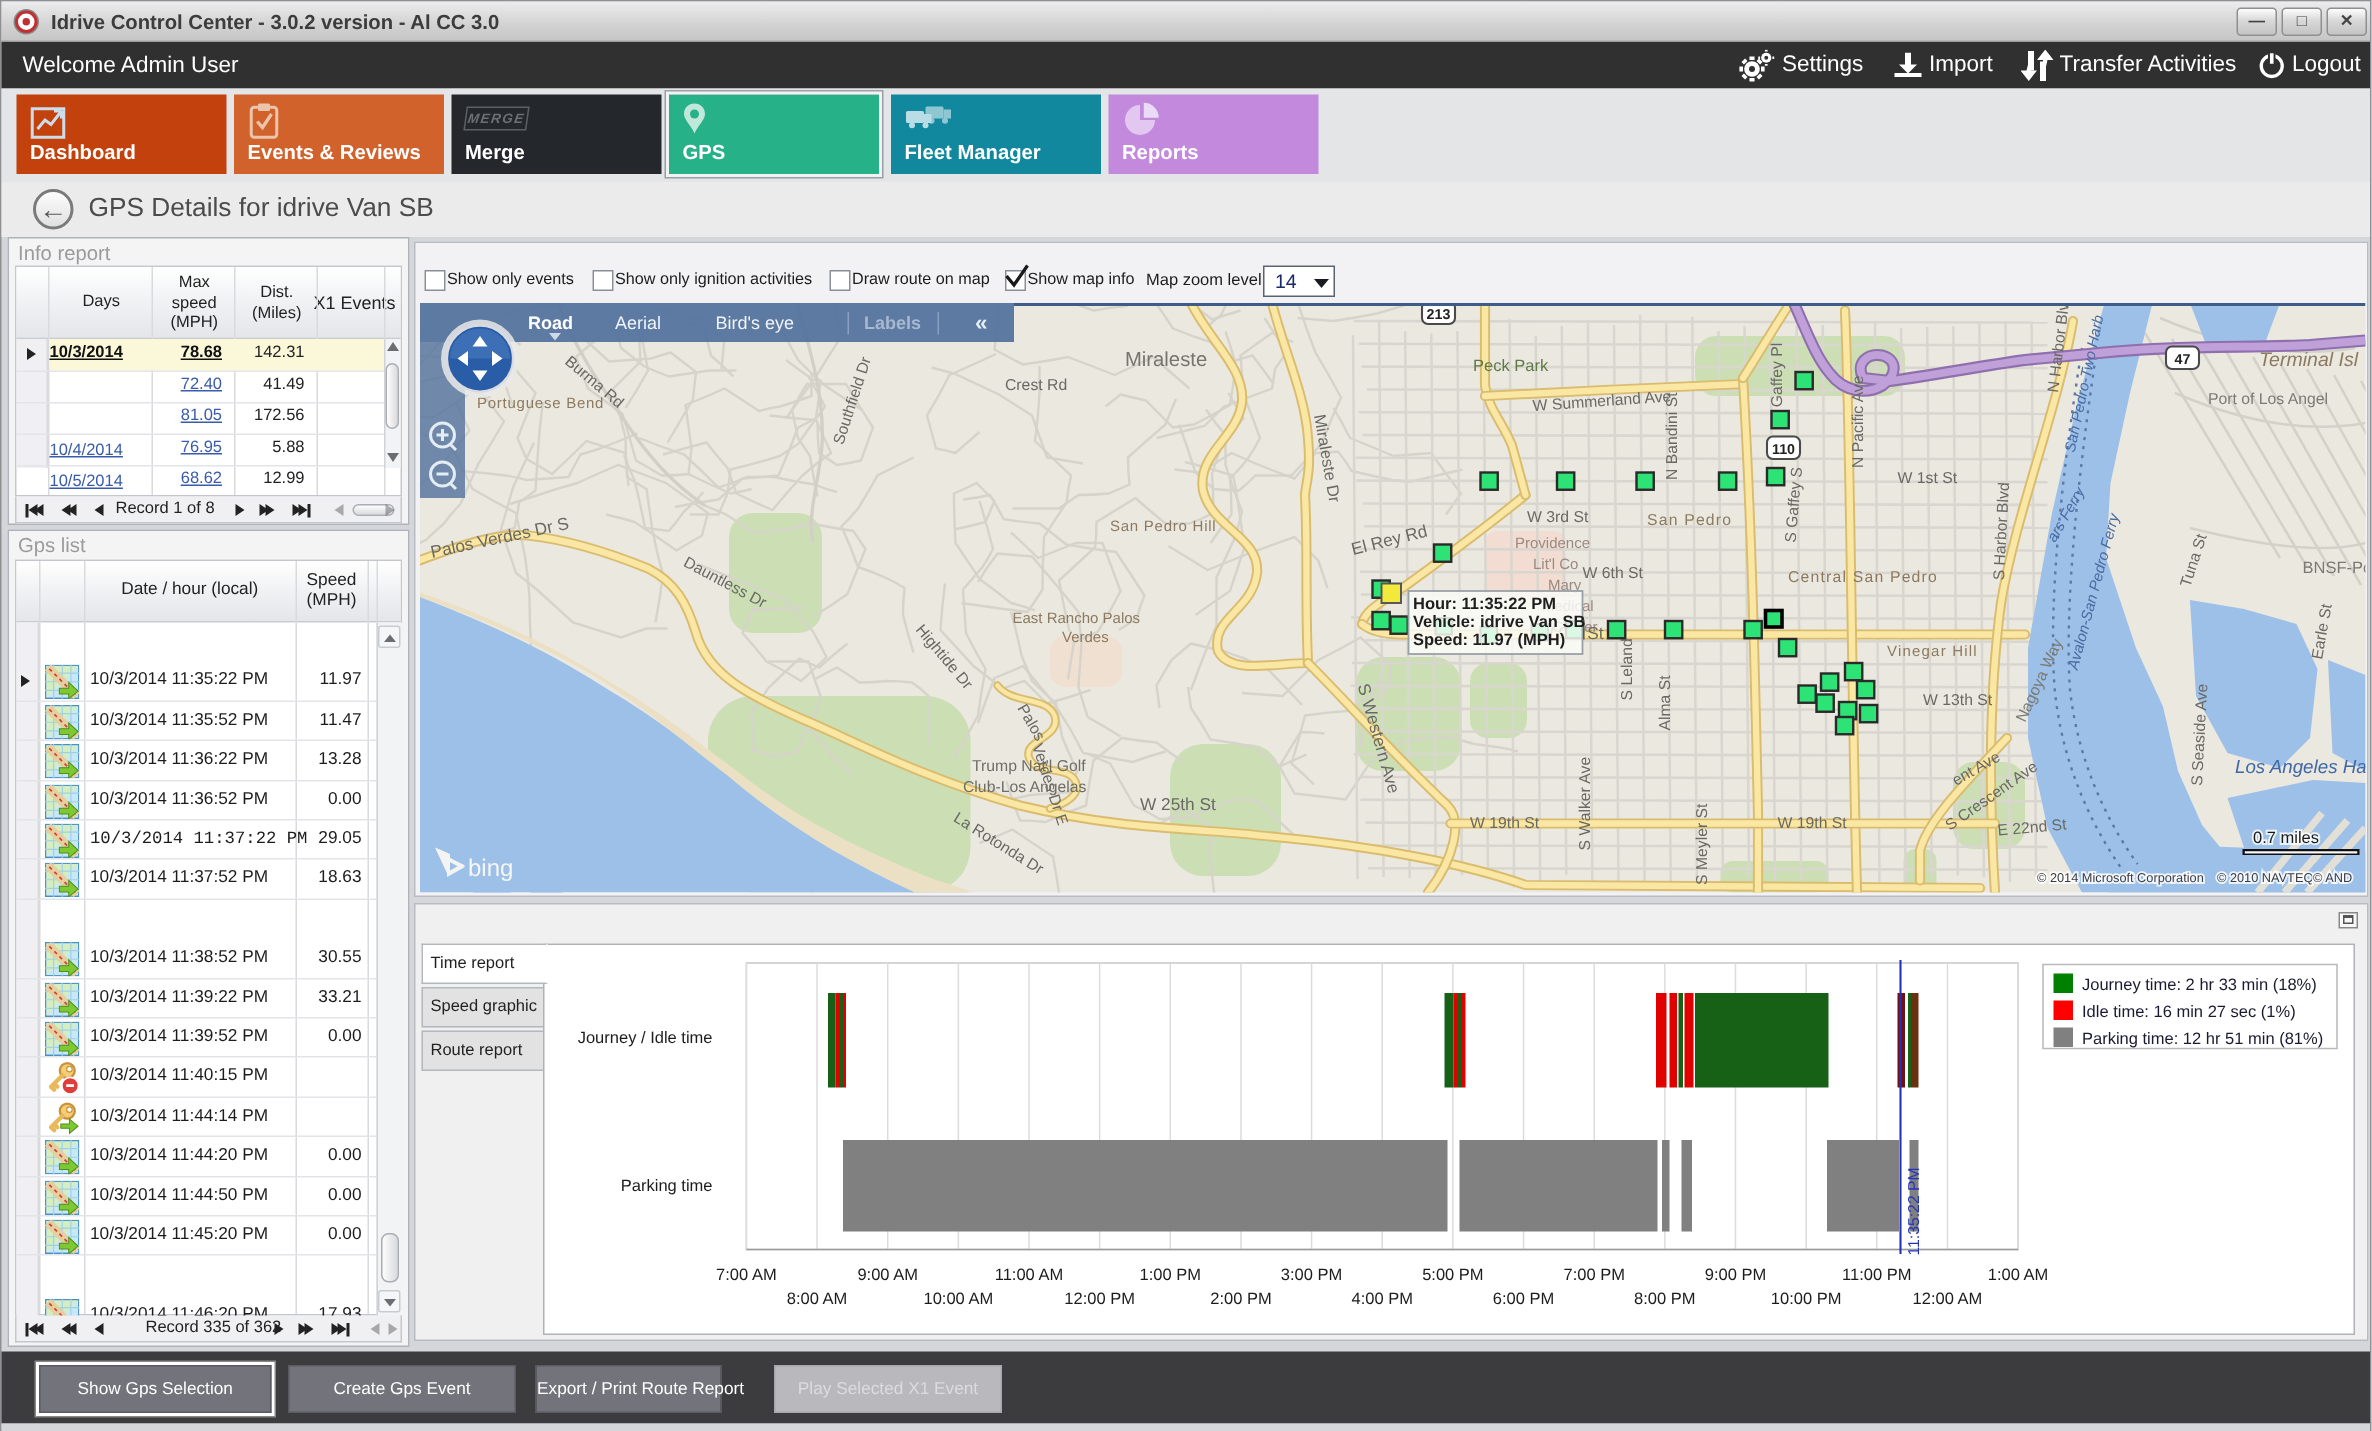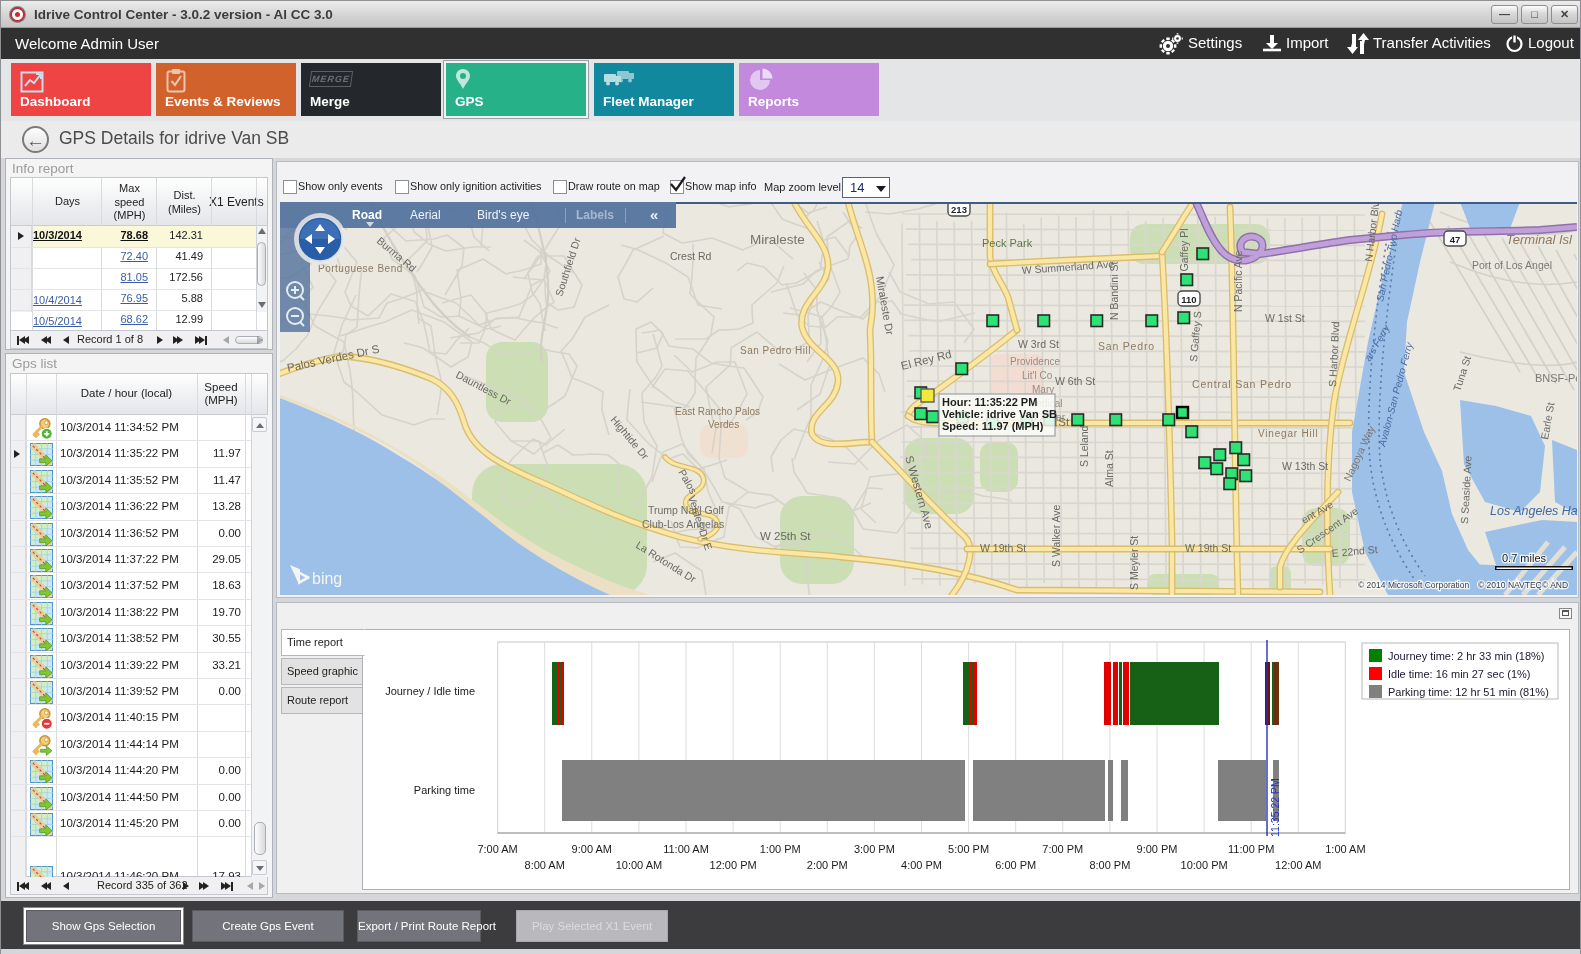--- a/index.html
+++ b/index.html
@@ -105,21 +105,21 @@
     <div class="topact" style="left:1372px;">Transfer Activities</div>
     <svg class="abs" style="left:1504px; top:6px;" width="19" height="19" viewBox="0 0 19 19">
       <circle cx="9.5" cy="10" r="7" fill="none" stroke="#fff" stroke-width="2.2"></circle>
       <path d="M9.5 0.5 V8" stroke="#303030" stroke-width="5"></path>
       <path d="M9.5 1.5 V8.5" stroke="#fff" stroke-width="2.4"></path>
     </svg>
     <div class="topact" style="left:1527px;">Logout</div>
   </div>
 
   <div id="tabbar">
-    <div class="tab" style="left:10px; background:#ef4444;">
+    <div class="tab" style="left:10px; background:#c2410c;">
       <svg class="abs" style="left:9px; top:6px;" width="28" height="24" viewBox="0 0 28 24">
         <rect x="1.5" y="3.5" width="21" height="19" fill="none" stroke="#cddcEA" stroke-width="2"></rect>
         <path d="M5 17 L10 11 L14 14 L21 5" stroke="#cddcea" stroke-width="2" fill="none"></path>
         <path d="M21 5 l-5 0 M21 5 l0 5" stroke="#cddcea" stroke-width="2" fill="none"></path>
       </svg>
       <div class="tlabel">Dashboard</div>
       </div>
     <div class="tab" style="left:155px; background:#d2622c;">
       <svg class="abs" style="left:9px; top:5px;" width="24" height="26" viewBox="0 0 24 26">
         <rect x="2.5" y="3.5" width="17" height="20" rx="2" fill="none" stroke="#eac4ab" stroke-width="2"></rect>
@@ -290,27 +290,20 @@
       <div class="abs gridhead" style="left:0; top:0; width:256px; height:41px;"></div>
       <div class="abs" style="left:45px; top:13px; width:141px; text-align:center; font-size:11.5px;">Date / hour (local)</div>
       <div class="abs" style="left:186px; top:7px; width:48px; text-align:center; line-height:13px; font-size:11.5px;">Speed<br>(MPH)</div>
       <div class="vline" style="left:15px;"></div>
       <div class="vline" style="left:45px;"></div>
       <div class="vline" style="left:186px;"></div>
       <div class="vline" style="left:234px;"></div>
       <div class="vline" style="left:240px;"></div>
       <div class="abs selcol" style="left:0; top:41px; width:15px; height:463px;"></div>
       <div id="gpsrows" class="abs" style="left:0; top:41px; width:240px; height:463px; overflow:hidden; font-size:11.5px;">
-          <div class="abs" style="left:0; top:0.0px; width:240px; height:26.4px;">
-            <svg class="abs" style="left:19px; top:2px;" width="23" height="23">
-              <use href="#keyadd"></use>
-            </svg>
-            <div class="abs" style="left:49px; top:6px; color:#1c1c1c;">10/3/2014 11:34:52 PM</div>
-            <div class="hline" style="top:25.4px; left:0; right:0;"></div>
-          </div>
           <div class="abs" style="left:0; top:26.4px; width:240px; height:26.4px;">
             <div class="abs tri-r" style="left:3px; top:9px;"></div>
             <svg class="abs" style="left:19px; top:2px;" width="23" height="23">
               <use href="#mapic"></use>
             </svg>
             <div class="abs" style="left:49px; top:6px; color:#1c1c1c;">10/3/2014 11:35:22 PM</div>
             <div class="abs" style="left:186px; top:6px; width:44px; text-align:right; color:#1c1c1c;">11.97</div>
             <div class="hline" style="top:25.4px; left:0; right:0;"></div>
           </div>
           <div class="abs" style="left:0; top:52.8px; width:240px; height:26.4px;">
@@ -334,38 +327,30 @@
               <use href="#mapic"></use>
             </svg>
             <div class="abs" style="left:49px; top:6px; color:#1c1c1c;">10/3/2014 11:36:52 PM</div>
             <div class="abs" style="left:186px; top:6px; width:44px; text-align:right; color:#1c1c1c;">0.00</div>
             <div class="hline" style="top:25.4px; left:0; right:0;"></div>
           </div>
           <div class="abs" style="left:0; top:132.0px; width:240px; height:26.4px;">
             <svg class="abs" style="left:19px; top:2px;" width="23" height="23">
               <use href="#mapic"></use>
             </svg>
-            <div class="abs" style="left:49px; top:6px; color:#1c1c1c;">10/3/2014 11:37:22 PM</div>
+            <div class="abs" style="left:49px; top:6px; color:#1c1c1c;font-family:Liberation Mono, monospace;">10/3/2014 11:37:22 PM</div>
             <div class="abs" style="left:186px; top:6px; width:44px; text-align:right; color:#1c1c1c;">29.05</div>
             <div class="hline" style="top:25.4px; left:0; right:0;"></div>
           </div>
           <div class="abs" style="left:0; top:158.4px; width:240px; height:26.4px;">
             <svg class="abs" style="left:19px; top:2px;" width="23" height="23">
               <use href="#mapic"></use>
             </svg>
             <div class="abs" style="left:49px; top:6px; color:#1c1c1c;">10/3/2014 11:37:52 PM</div>
             <div class="abs" style="left:186px; top:6px; width:44px; text-align:right; color:#1c1c1c;">18.63</div>
-            <div class="hline" style="top:25.4px; left:0; right:0;"></div>
-          </div>
-          <div class="abs" style="left:0; top:184.8px; width:240px; height:26.4px;">
-            <svg class="abs" style="left:19px; top:2px;" width="23" height="23">
-              <use href="#mapic"></use>
-            </svg>
-            <div class="abs" style="left:49px; top:6px; color:#1c1c1c;">10/3/2014 11:38:22 PM</div>
-            <div class="abs" style="left:186px; top:6px; width:44px; text-align:right; color:#1c1c1c;">19.70</div>
             <div class="hline" style="top:25.4px; left:0; right:0;"></div>
           </div>
           <div class="abs" style="left:0; top:211.2px; width:240px; height:26.4px;">
             <svg class="abs" style="left:19px; top:2px;" width="23" height="23">
               <use href="#mapic"></use>
             </svg>
             <div class="abs" style="left:49px; top:6px; color:#1c1c1c;">10/3/2014 11:38:52 PM</div>
             <div class="abs" style="left:186px; top:6px; width:44px; text-align:right; color:#1c1c1c;">30.55</div>
             <div class="hline" style="top:25.4px; left:0; right:0;"></div>
           </div>

